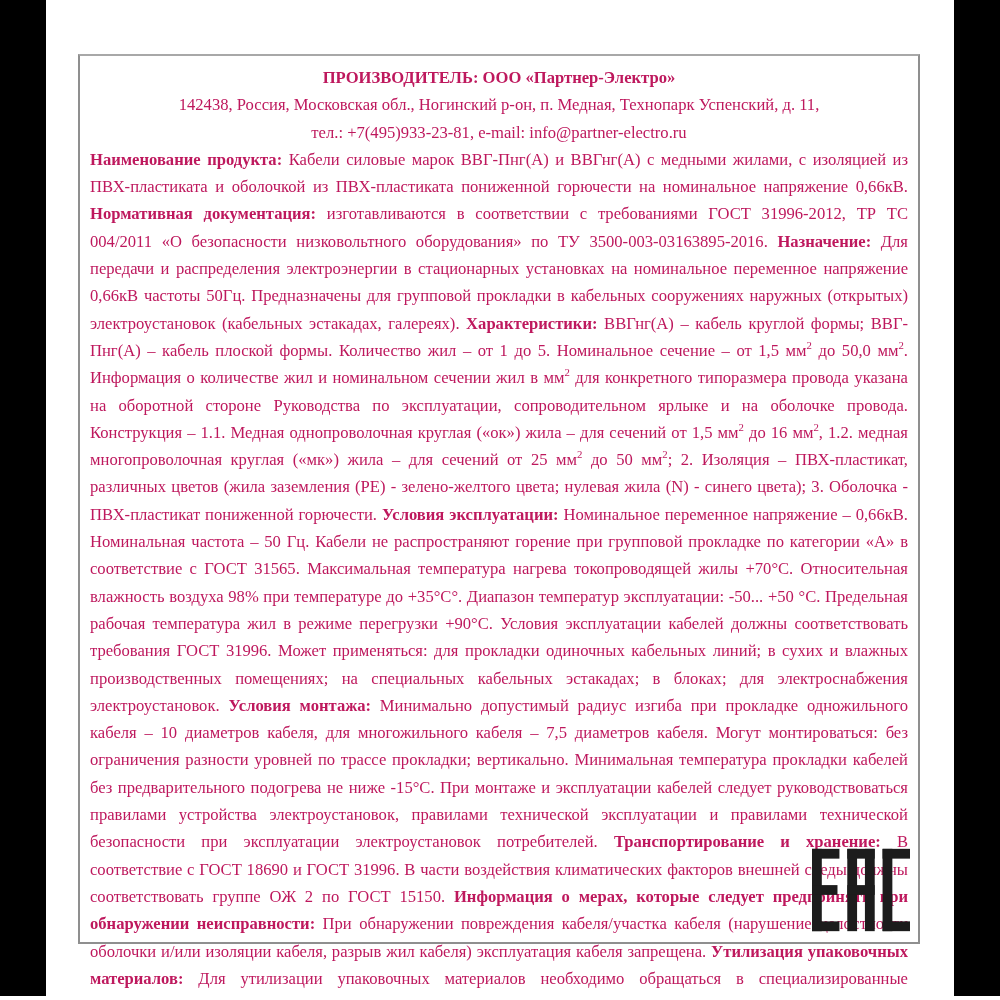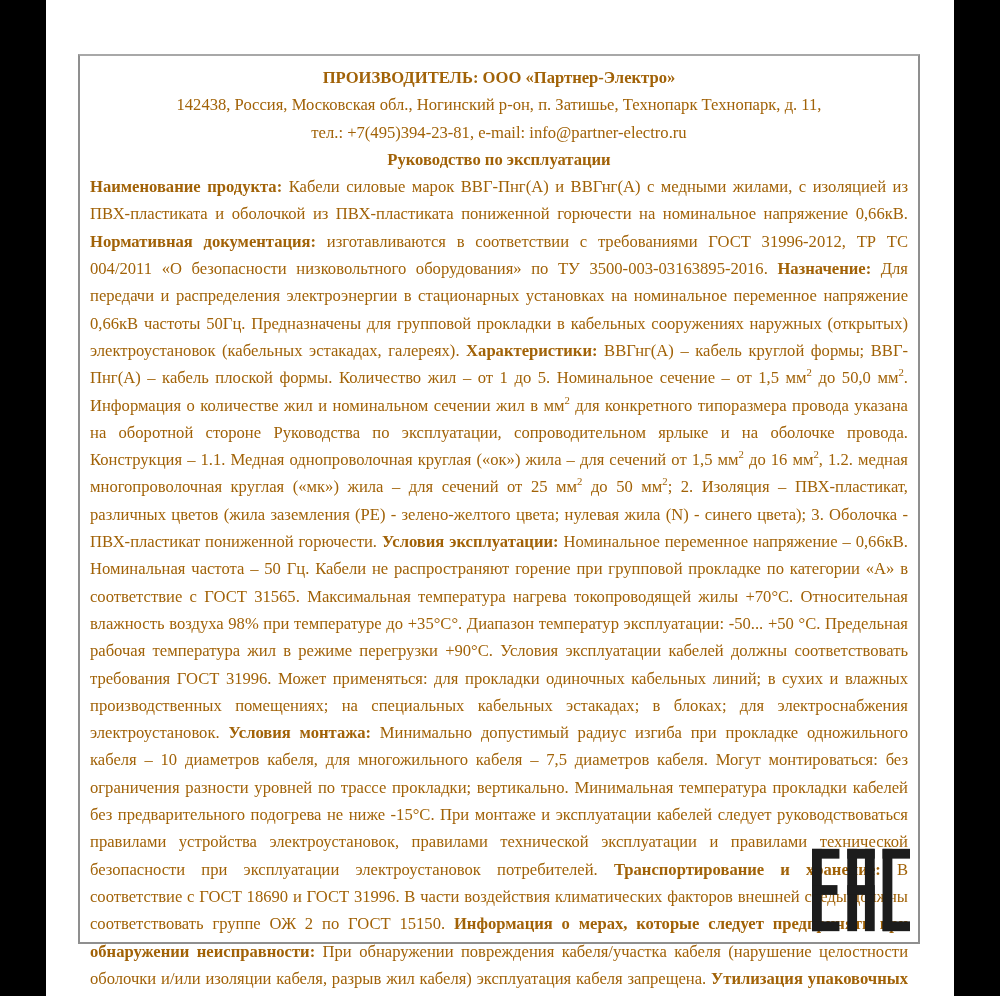--- a/index.html
+++ b/index.html
@@ -2,21 +2,21 @@
 <html lang="ru"><head>
 <meta charset="utf-8">
 <style>
   html,body{margin:0;padding:0;background:#fff;}
   .stage{
     position:relative;
     width:1000px;height:996px;
     background:#ffffff;
     overflow:hidden;
     font-family:"Liberation Serif","DejaVu Serif",serif;
-    color:#a16207;
+    color:#be185d;
   }
   .band{position:absolute;top:0;height:1000px;background:#000;}
   .band.left{left:0;width:46px;}
   .band.right{right:0;width:46px;}
   .page-box{
     position:absolute;
     left:78px;top:54px;
     width:842px;height:890px;
     box-sizing:border-box;
     border:2px solid #8f8f8f;
@@ -40,23 +40,22 @@
 </style>
 </head>
 <body>
 
 <div class="stage">
   <div class="band left"></div>
   <div class="band right"></div>
 
   <div class="page-box">
     <p class="hdr bold">ПРОИЗВОДИТЕЛЬ: ООО «Партнер-Электро»</p>
-    <p class="hdr">142438, Россия, Московская обл., Ногинский р-он, п. Затишье, Технопарк Технопарк, д. 11,</p>
-    <p class="hdr">тел.: +7(495)394-23-81, e-mail: info@partner-electro.ru</p>
-    <p class="hdr bold">Руководство по эксплуатации</p>
+    <p class="hdr">142438, Россия, Московская обл., Ногинский р-он, п. Медная, Технопарк Успенский, д. 11,</p>
+    <p class="hdr">тел.: +7(495)933-23-81, e-mail: info@partner-electro.ru</p>
 
     <div>
         <p class="para justify"><span class="bold">Наименование продукта: </span><span>Кабели силовые марок ВВГ-Пнг(А) и ВВГнг(А) с медными жилами, с изоляцией из ПВХ-пластиката и оболочкой из ПВХ-пластиката пониженной горючести на номинальное напряжение 0,66кВ. </span><span class="bold">Нормативная документация: </span><span>изготавливаются в соответствии с требованиями ГОСТ 31996-2012, ТР ТС 004/2011 «О безопасности низковольтного оборудования» по ТУ 3500-003-03163895-2016. </span><span class="bold">Назначение: </span><span>Для передачи и распределения электроэнергии в стационарных установках на номинальное переменное напряжение 0,66кВ частоты 50Гц. Предназначены для групповой прокладки в кабельных сооружениях наружных (открытых) электроустановок (кабельных эстакадах, галереях). </span><span class="bold">Характеристики: </span><span>ВВГнг(А) – кабель круглой формы; ВВГ-Пнг(А) – кабель плоской формы.  Количество жил – от 1 до 5. Номинальное сечение – от 1,5 мм</span><sup>2</sup><span> до 50,0 мм</span><sup>2</sup><span>.  </span><span class="underline">Информация о количестве жил и номинальном сечении жил в мм</span><sup class="underline">2</sup><span class="underline"> для конкретного типоразмера провода указана на оборотной стороне Руководства по эксплуатации, сопроводительном ярлыке и на оболочке провода.</span><span>  Конструкция – 1.1. Медная однопроволочная круглая («ок») жила – для сечений от 1,5 мм</span><sup>2</sup><span> до 16 мм</span><sup>2</sup><span>, 1.2. медная многопроволочная круглая («мк») жила – для сечений от 25 мм</span><sup>2</sup><span> до 50 мм</span><sup>2</sup><span>; 2. Изоляция – ПВХ-пластикат, различных цветов (жила заземления (PE) - зелено-желтого цвета; нулевая жила (N) - синего цвета); 3. Оболочка - ПВХ-пластикат пониженной горючести. </span><span class="bold">Условия эксплуатации: </span><span>Номинальное переменное напряжение – 0,66кВ. Номинальная частота – 50 Гц. Кабели не распространяют горение при групповой прокладке по категории «А» в соответствие с ГОСТ 31565.  Максимальная температура нагрева токопроводящей жилы +70°С. Относительная влажность воздуха 98% при температуре до +35°С°. Диапазон температур эксплуатации: -50... +50 °С. Предельная рабочая температура жил в режиме перегрузки +90°С.  Условия эксплуатации кабелей должны соответствовать требования ГОСТ 31996. Может применяться: для прокладки одиночных кабельных линий; в сухих и влажных производственных помещениях; на специальных кабельных эстакадах; в блоках; для электроснабжения электроустановок. </span><span class="bold">Условия монтажа: </span><span>Минимально допустимый радиус изгиба при прокладке одножильного кабеля – 10 диаметров кабеля, для многожильного кабеля – 7,5 диаметров кабеля. Могут монтироваться: без ограничения разности уровней по трассе прокладки; вертикально. Минимальная температура прокладки кабелей без предварительного подогрева не ниже -15°С. При монтаже и эксплуатации кабелей следует руководствоваться правилами устройства электроустановок, правилами технической эксплуатации и правилами технической безопасности при эксплуатации электроустановок потребителей. </span><span class="bold">Транспортирование и хранение: </span><span>В соответствие с ГОСТ 18690 и ГОСТ 31996. В части воздействия климатических факторов внешней среды должны соответствовать группе ОЖ 2 по ГОСТ 15150. </span><span class="bold">Информация о мерах, которые следует предпринять при обнаружении неисправности: </span><span>При обнаружении повреждения кабеля/участка кабеля (нарушение целостности оболочки и/или изоляции кабеля, разрыв жил кабеля) эксплуатация кабеля запрещена.  </span><span class="bold">Утилизация упаковочных материалов: </span><span>Для утилизации упаковочных материалов необходимо обращаться в специализированные организации, имеющие лицензию на переработку отходов. </span></p>
       </div>
 
     <svg class="eac" viewBox="0 0 100 84" xmlns="http://www.w3.org/2000/svg" aria-label="EAC mark">
       <g fill="#1c1c1c">
 
         <rect x="0" y="0" width="10" height="84"></rect>
         <rect x="0" y="0" width="28" height="10"></rect>

